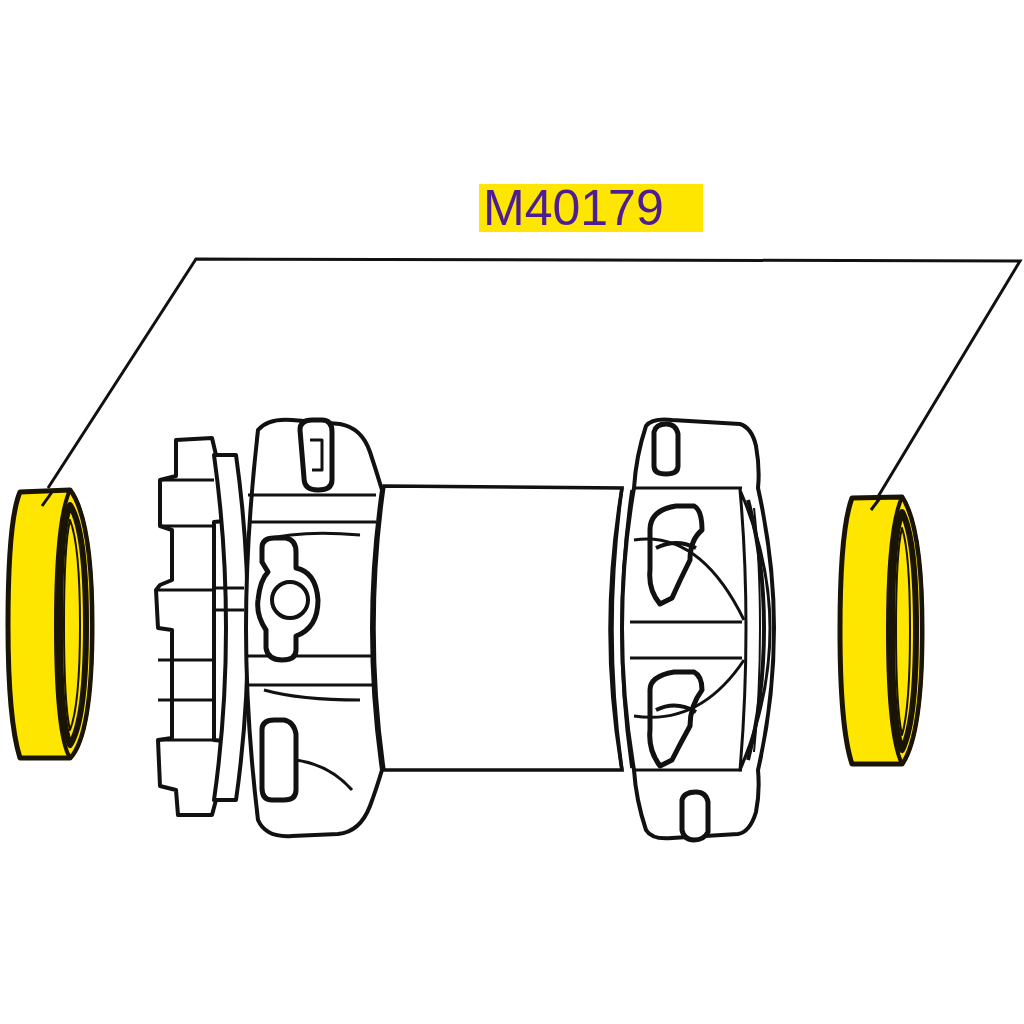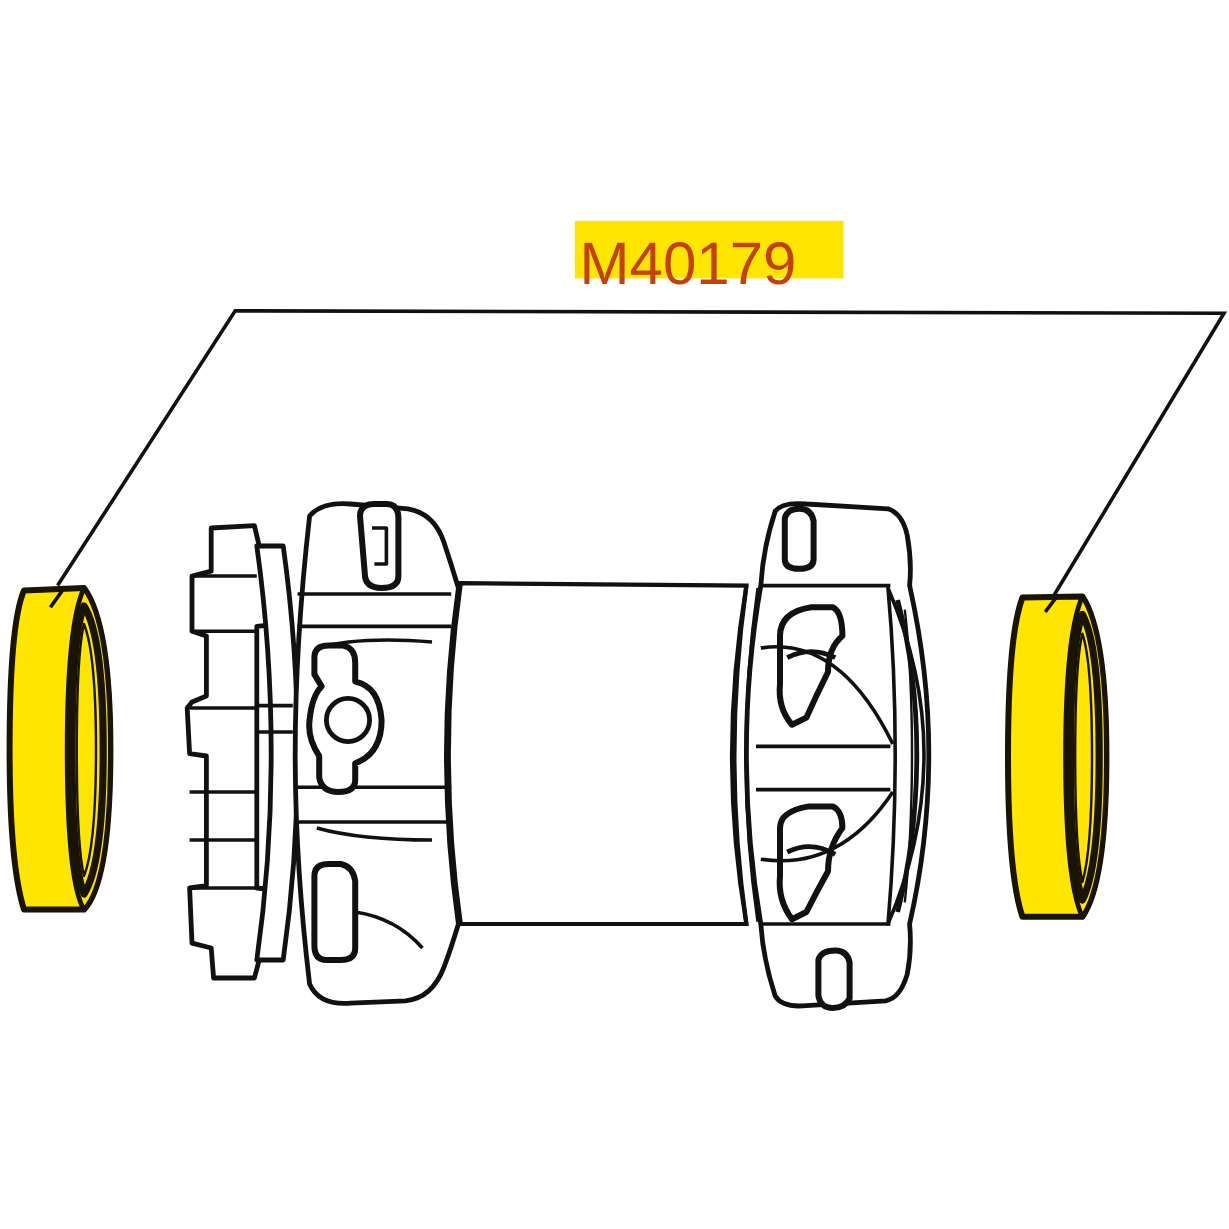--- a/index.html
+++ b/index.html
@@ -14,25 +14,25 @@
       position: relative;
       width: 1024px;
       height: 1024px;
       background: #ffffff;
     }
     .part-label {
       position: absolute;
       left: 479px;
       top: 184px;
       height: 48px;
-      padding: 12px 6px 0 4px;
+      padding: 0 6px 0 4px;
       line-height: 48px;
       font-family: "Liberation Sans", sans-serif;
       font-size: 50px;
-      color: #c2410c;
+      color: #4c1d95;
       letter-spacing: 0px;
       z-index: 2;
     }
     svg.drawing {
       position: absolute;
       left: 0;
       top: 0;
       width: 1024px;
       height: 1024px;
     }

